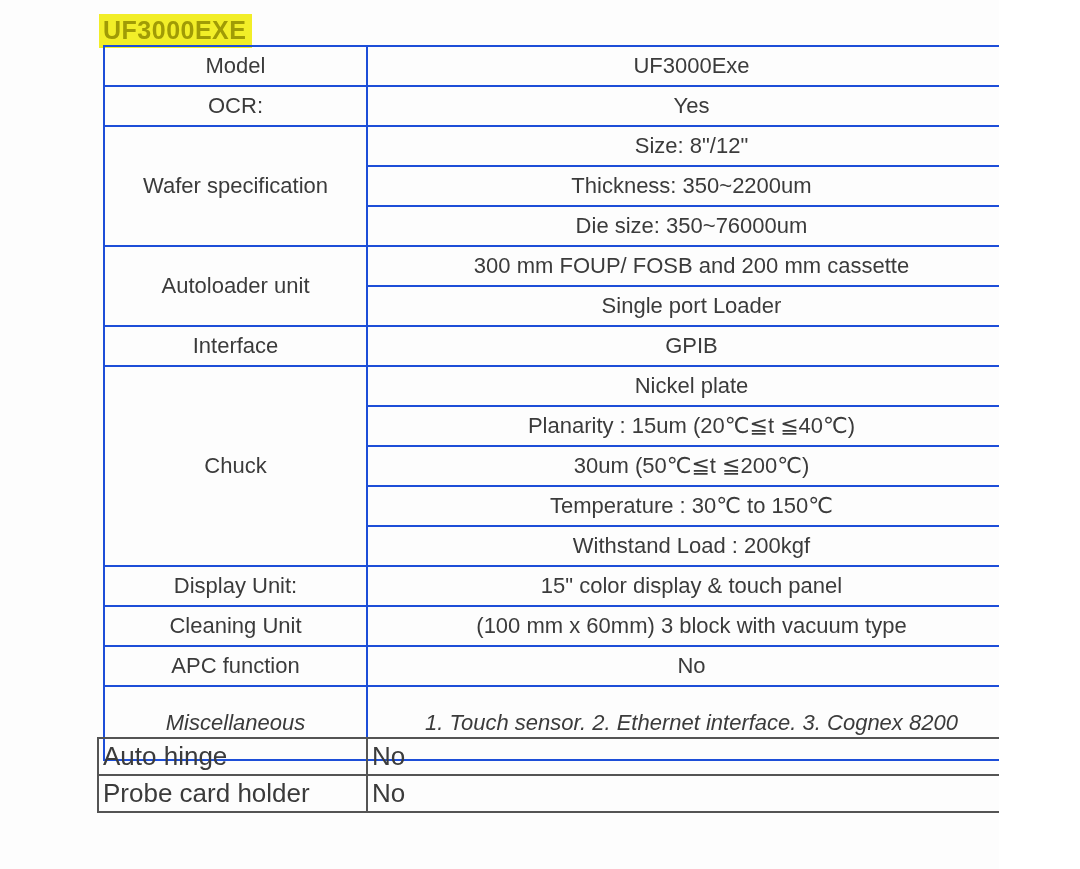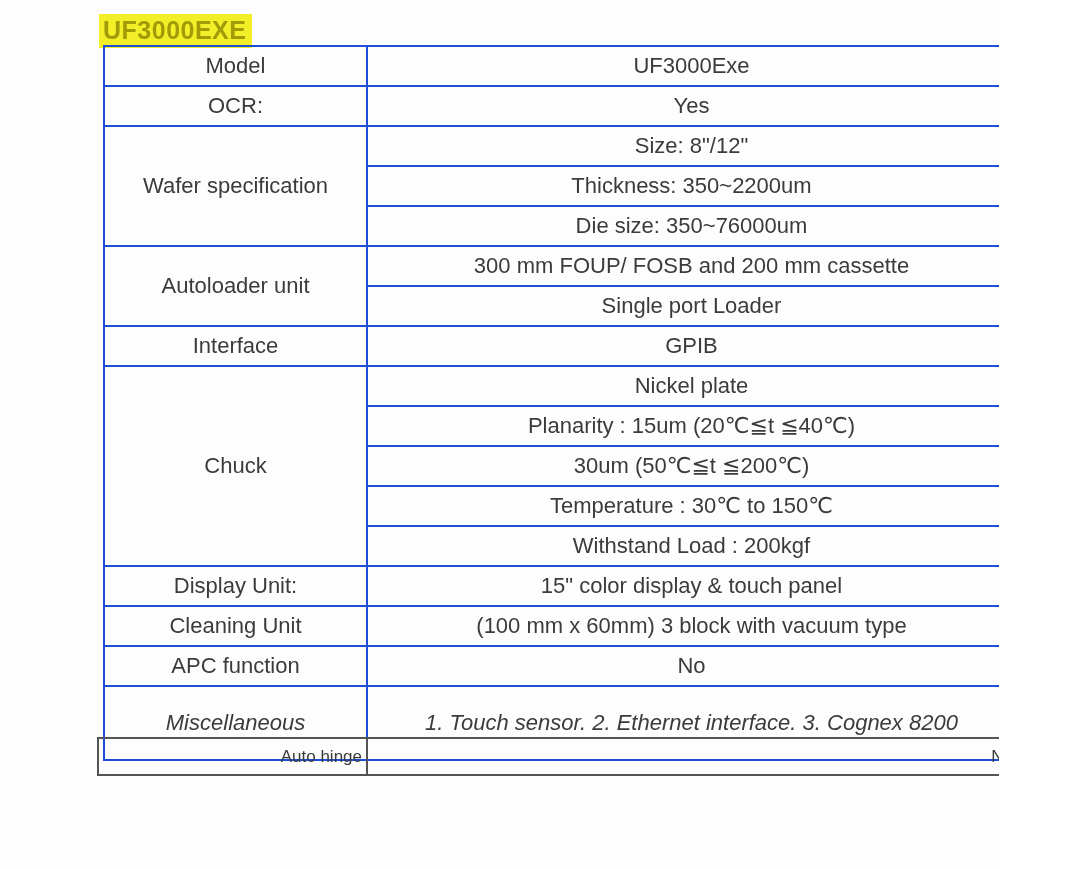--- a/index.html
+++ b/index.html
@@ -33,22 +33,22 @@
   .label-col{width:253px;}
   .misc-row td{height:70px;font-style:italic;}
   .wrap-580{max-width:580px;margin:0 auto;line-height:1.55;}
   .addon-table{
     position:absolute;left:97px;top:737px;
     width:920px;
   }
   .addon-table td{
     border:2px solid #545454;
     height:33px;
-    text-align:right;vertical-align:middle;
-    font-size:17px;color:#3b3b3b;
+    text-align:left;vertical-align:middle;
+    font-size:26px;color:#3b3b3b;
     padding:1px 4px;
   }
   .addon-table .label-col{width:259px;}
   .addon-table td:last-child{border-right:none;}
 </style>
 </head>
 <body>
 
 <div class="page">
 
@@ -121,16 +121,20 @@
       </tr>
     </tbody>
   </table>
 
   <table class="addon-table">
     <tbody>
       <tr>
         <td class="label-col">Auto hinge</td>
         <td>No</td>
       </tr>
+      <tr>
+        <td class="label-col">Probe card holder</td>
+        <td>No</td>
+      </tr>
     </tbody>
   </table>
 
 </div>
 
 </body></html>

